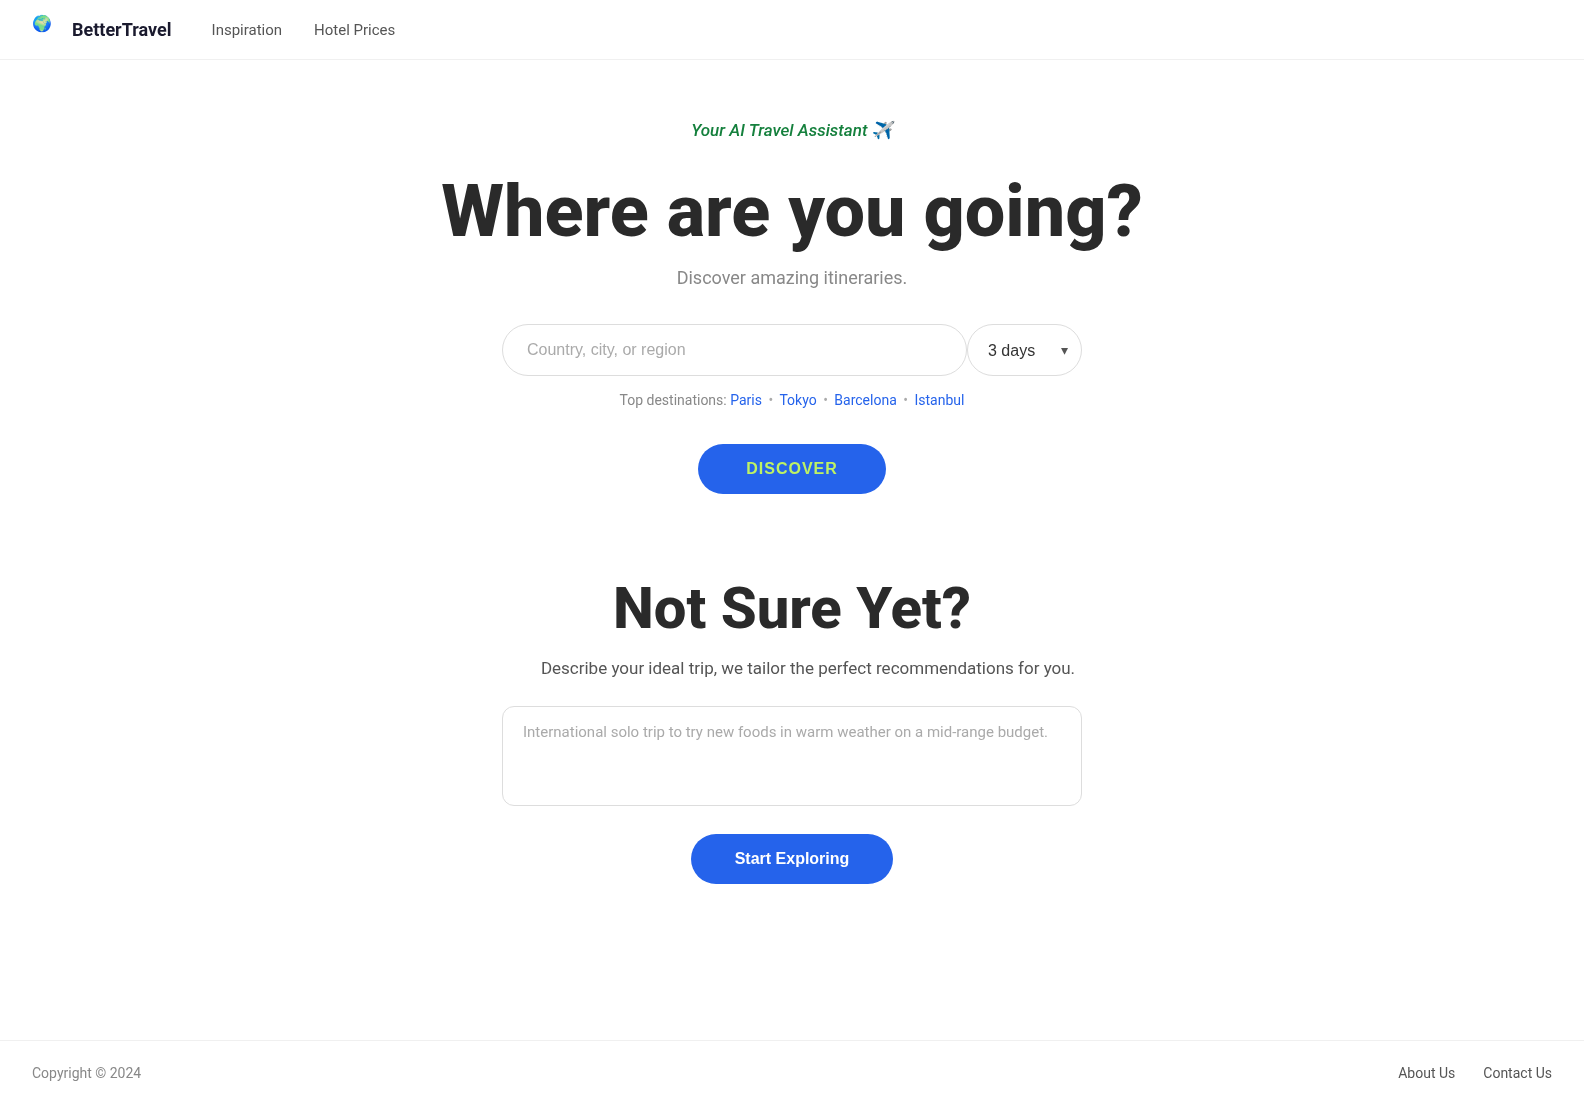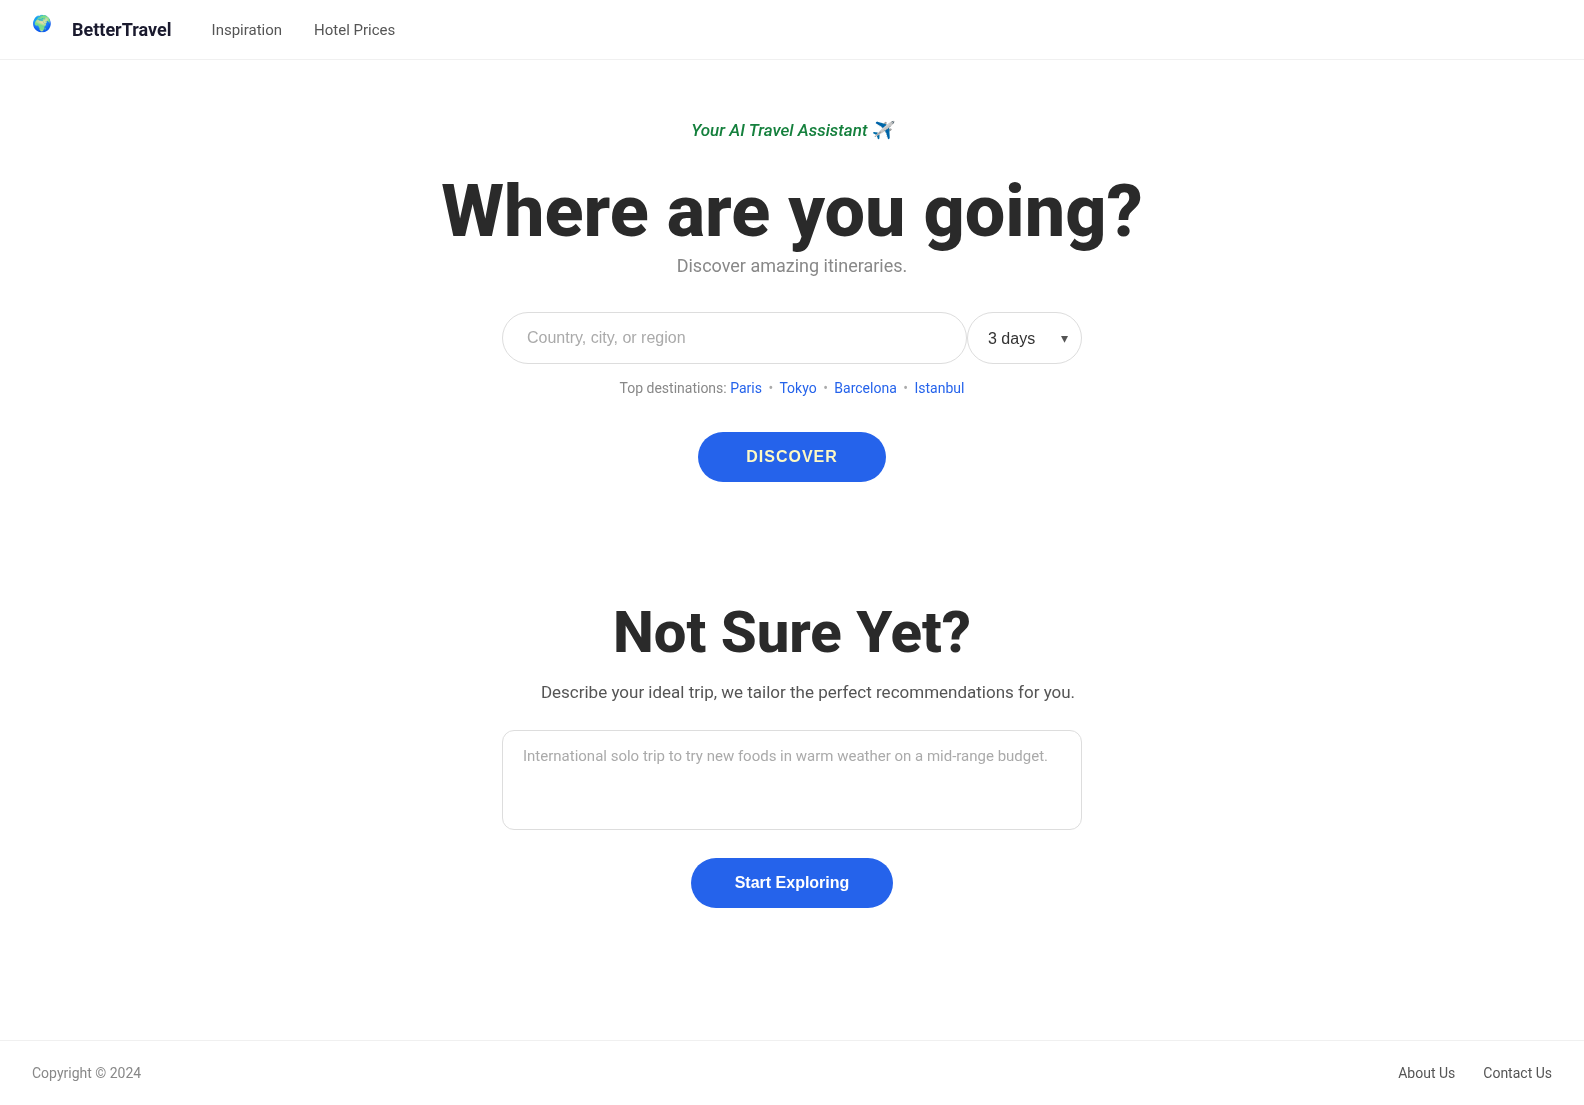--- a/index.html
+++ b/index.html
@@ -77,21 +77,21 @@
       gap: 6px;
       font-style: italic;
     }
 
     
     .hero-title {
       font-size: 72px;
       font-weight: 800;
       color: #2a2a2a;
       text-align: left;
-      margin-bottom: 4px;
+      margin-bottom: 16px;
       line-height: 1.1;
     }
 
     .hero-subtitle {
       font-size: 18px;
       color: #888;
       margin-bottom: 36px;
       text-align: center;
     }
 
@@ -167,30 +167,30 @@
     }
 
     .dest-separator {
       color: #aaa;
       margin: 0 3px;
     }
 
     
     .discover-btn {
       background: #2563eb;
-      color: #fef9c3;
+      color: #bef264;
       border: none;
       border-radius: 999px;
       padding: 16px 48px;
       font-size: 16px;
       font-weight: 700;
       letter-spacing: 1px;
       cursor: pointer;
       text-transform: uppercase;
-      margin-bottom: 116px;
+      margin-bottom: 80px;
     }
 
     
     .not-sure-section {
       display: flex;
       flex-direction: column;
       align-items: center;
       width: 100%;
     }
 

